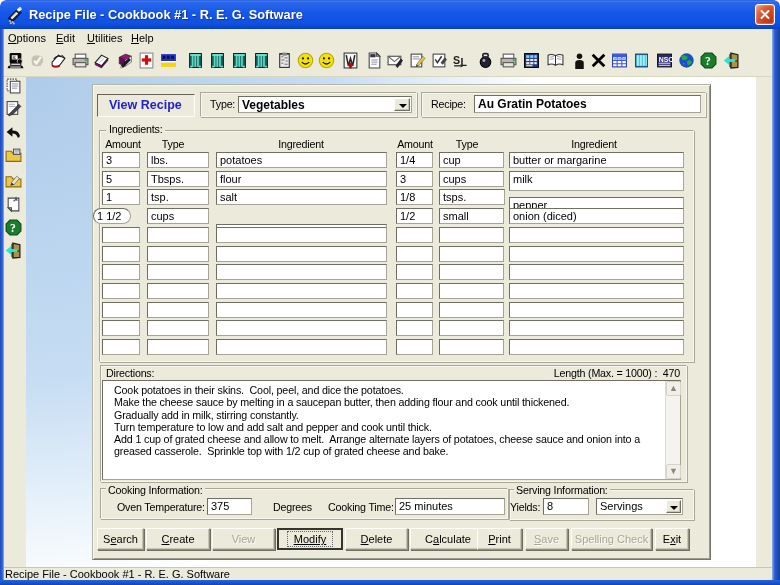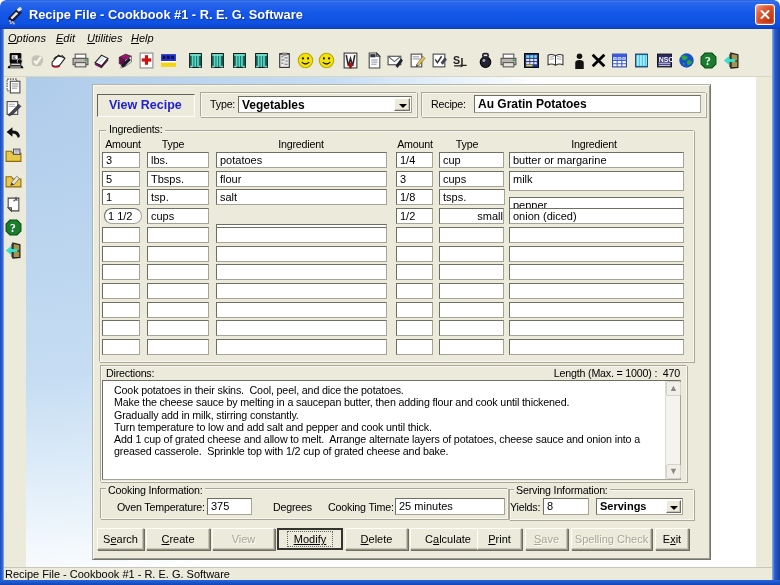--- a/index.html
+++ b/index.html
@@ -13,21 +13,21 @@
 .bB { position:absolute; left:0; bottom:0; width:780px; height:5px; background:linear-gradient(180deg,#2765dd,#1044b5); z-index:6;}
 
 #title { position:absolute; left:0; top:0; width:780px; height:29px;
  background:linear-gradient(180deg,#2257d7 0%,#3e7cf0 4%,#2a66e8 9%,#1457e8 45%,#0f52e2 80%,#0c46ce 94%,#0940b8 100%);
  border-radius:6px 6px 0 0; z-index:4; }
 #title .txt { position:absolute; left:29px; top:7px; color:#fff; font-size:12.8px; font-weight:bold; letter-spacing:0; text-shadow:1px 1px 1px #1037a0; }
 #closebtn { position:absolute; left:755px; top:4px; width:20px; height:21px; border-radius:3px;
  background:linear-gradient(135deg,#f0a48c 0%,#e0603c 30%,#cc3c14 70%,#b03010 100%);
  border:1px solid #fff; box-shadow:inset 0 0 2px #ffd0c0; color:#fff; font-size:13px; font-weight:bold; text-align:center; line-height:18px; }
 
-#menubar { position:absolute; left:4px; top:29px; width:672px; height:18px; background:#ECEADB; z-index:3; font-size:11px; color:#000;font-style:italic; }
+#menubar { position:absolute; left:4px; top:29px; width:672px; height:18px; background:#ECEADB; z-index:3; font-size:11px; color:#000; }
 #menubar span { position:absolute; top:3px; }
 
 #toolbar { position:absolute; left:4px; top:47px; width:768px; height:30px; background:#ECEADB; z-index:3; border-bottom:1px solid #d8d5c0;}
 .ti { position:absolute; top:5px; width:17px; height:17px; }
 
 #lstrip { position:absolute; left:4px; top:77px; width:22px; height:490px; background:#ECEADB; z-index:3; }
 .si { position:absolute; left:1px; width:17px; height:17px; }
 
 #rstrip { position:absolute; left:756px; top:77px; width:16px; height:490px; background:#ECEADB; z-index:3; }
 
@@ -418,25 +418,25 @@
         <div class="field" style="left:123px;top:86px;width:171px;height:16px;">flour</div>
         <div class="field" style="left:303px;top:86px;width:37px;height:16px;">3</div>
         <div class="field" style="left:346px;top:86px;width:65px;height:16px;">cups</div>
         <div class="field" style="left:416px;top:86px;width:175px;height:20px;">milk</div>
         <div class="field" style="left:9px;top:104px;width:38px;height:16px;">1</div>
         <div class="field" style="left:54px;top:104px;width:62px;height:16px;">tsp.</div>
         <div class="field" style="left:123px;top:104px;width:171px;height:16px;">salt</div>
         <div class="field" style="left:303px;top:104px;width:37px;height:16px;">1/8</div>
         <div class="field" style="left:346px;top:104px;width:66px;height:16px;">tsps.</div>
         <div class="field" style="left:416px;top:104px;width:175px;height:16px;margin-top:8px;">pepper</div>
-        <div class="field" style="left:11px;top:123px;width:38px;height:16px;border-radius:8px;">1 1/2</div>
+        <div class="field" style="left:0;top:123px;width:38px;height:16px;border-radius:8px;">1 1/2</div>
         <div class="field" style="left:54px;top:123px;width:62px;height:16px;">cups</div>
         <div class="field" style="left:123px;top:123px;width:171px;height:16px;margin-top:16px;">cheese (grated)</div>
         <div class="field" style="left:303px;top:123px;width:37px;height:16px;">1/2</div>
-        <div class="field" style="left:346px;top:123px;width:65px;height:16px;text-align:right;">small</div>
+        <div class="field" style="left:346px;top:123px;width:65px;height:16px;">small</div>
         <div class="field" style="left:416px;top:123px;width:175px;height:16px;">onion (diced)</div>
         <div class="field" style="left:9px;top:142px;width:38px;height:16px;"></div>
         <div class="field" style="left:54px;top:142px;width:62px;height:16px;"></div>
         <div class="field" style="left:123px;top:142px;width:171px;height:16px;"></div>
         <div class="field" style="left:303px;top:142px;width:37px;height:16px;"></div>
         <div class="field" style="left:346px;top:142px;width:65px;height:16px;"></div>
         <div class="field" style="left:416px;top:142px;width:175px;height:16px;"></div>
         <div class="field" style="left:9px;top:161px;width:38px;height:16px;"></div>
         <div class="field" style="left:54px;top:161px;width:62px;height:16px;"></div>
         <div class="field" style="left:123px;top:161px;width:171px;height:16px;"></div>
@@ -497,21 +497,21 @@
     <div class="lbl" style="left:24px;top:416px;">Oven Temperature:</div>
     <div class="field" style="left:114px;top:413px;width:45px;height:17px;">375</div>
     <div class="lbl" style="left:180px;top:416px;">Degrees</div>
     <div class="lbl" style="left:235px;top:416px;">Cooking Time:</div>
     <div class="field" style="left:302px;top:413px;width:110px;height:17px;">25 minutes</div>
 
     <div class="frame" style="left:416px;top:404px;width:185px;height:31px;"></div>
     <div class="lbl" style="left:421px;top:399px;background:#ECEADB;padding:0 2px;">Serving Information:</div>
     <div class="lbl" style="left:417px;top:416px;">Yields:</div>
     <div class="field" style="left:450px;top:413px;width:46px;height:17px;">8</div>
-    <div class="field" style="left:503px;top:413px;width:87px;height:17px;font-weight:bold;">Servings
+    <div class="field" style="left:503px;top:413px;width:87px;height:17px;">Servings
       <div style="position:absolute;right:1px;top:1px;width:15px;height:13px;background:#ECEADB;border:1px solid #fff;border-right-color:#6c6f62;border-bottom-color:#6c6f62;box-shadow:inset -1px -1px 0 #c8c5b5;">
         <div style="position:absolute;left:3px;top:5px;width:0;height:0;border-left:4px solid transparent;border-right:4px solid transparent;border-top:4px solid #000;"></div>
       </div>
     </div>
 
     <div class="btn" style="left:4px;width:47px;">S<u>e</u>arch</div>
     <div class="btn" style="left:53px;width:64px;"><u>C</u>reate</div>
     <div class="btn dis" style="left:119px;width:63px;">View</div>
     <div class="btn" style="left:184px;width:66px;border:2px solid #35352f;box-shadow:none;padding-top:3px;"><span style="outline:1px dotted #666;padding:1px 6px;text-decoration:underline;"><u>M</u>odify</span></div>
     <div class="btn" style="left:252px;width:63px;"><u>D</u>elete</div>

